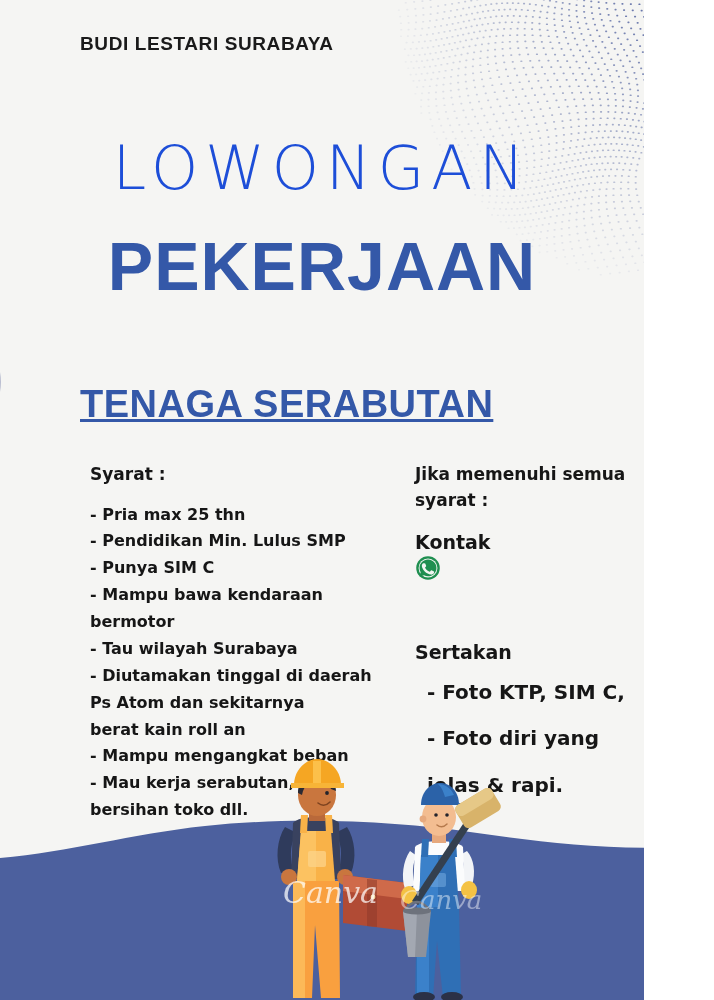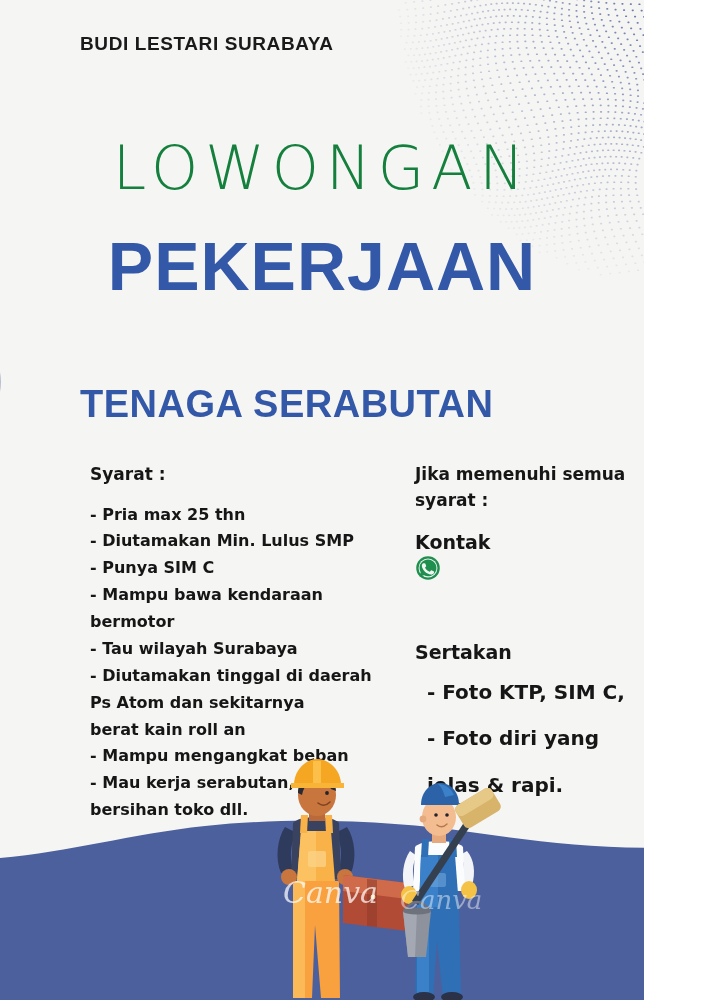--- a/index.html
+++ b/index.html
@@ -61,21 +61,21 @@
 
   #headline-1 {
     position: absolute;
     left: 0;
     right: 0;
     top: 138px;
     text-align: center;
     font-size: 60px;
     font-weight: 300;
     letter-spacing: 7px;
-    color: #15803d;
+    color: #1d4ed8;
     font-family: "DejaVu Sans", sans-serif;
     line-height: 1;
   }
 
   #headline-2 {
     position: absolute;
     left: 0;
     right: 0;
     top: 232px;
     text-align: center;
@@ -90,20 +90,21 @@
   #position-title {
     position: absolute;
     left: 80px;
     top: 383px;
     font-size: 38px;
     font-weight: bold;
     letter-spacing: 0.5px;
     color: #3458a8;
     font-family: "Liberation Sans", sans-serif;
     white-space: nowrap;
+    text-decoration: underline;
   }
 
   
   .column {
     position: absolute;
     color: #161616;
     font-family: "DejaVu Sans", sans-serif;
   }
 
   #left-column {
@@ -1426,21 +1427,21 @@
   <div id="headline-1">LOWONGAN</div>
 
   <div id="headline-2">PEKERJAAN</div>
 
   <div id="position-title">TENAGA SERABUTAN</div>
 
   <div id="left-column" class="column">
     <div class="col-heading">Syarat :</div>
     <ul class="req-list" id="req-list">
         <li>- Pria max 25 thn</li>
-        <li>- Diutamakan Min. Lulus SMP</li>
+        <li>- Pendidikan Min. Lulus SMP</li>
         <li>- Punya SIM C</li>
         <li>- Mampu bawa kendaraan</li>
         <li>bermotor</li>
         <li>- Tau wilayah Surabaya</li>
         <li>- Diutamakan tinggal di daerah</li>
         <li>Ps Atom dan sekitarnya</li>
         <li>berat kain roll an</li>
         <li>- Mampu mengangkat beban</li>
         <li>- Mau kerja serabutan,</li>
         <li>bersihan toko dll.</li>

